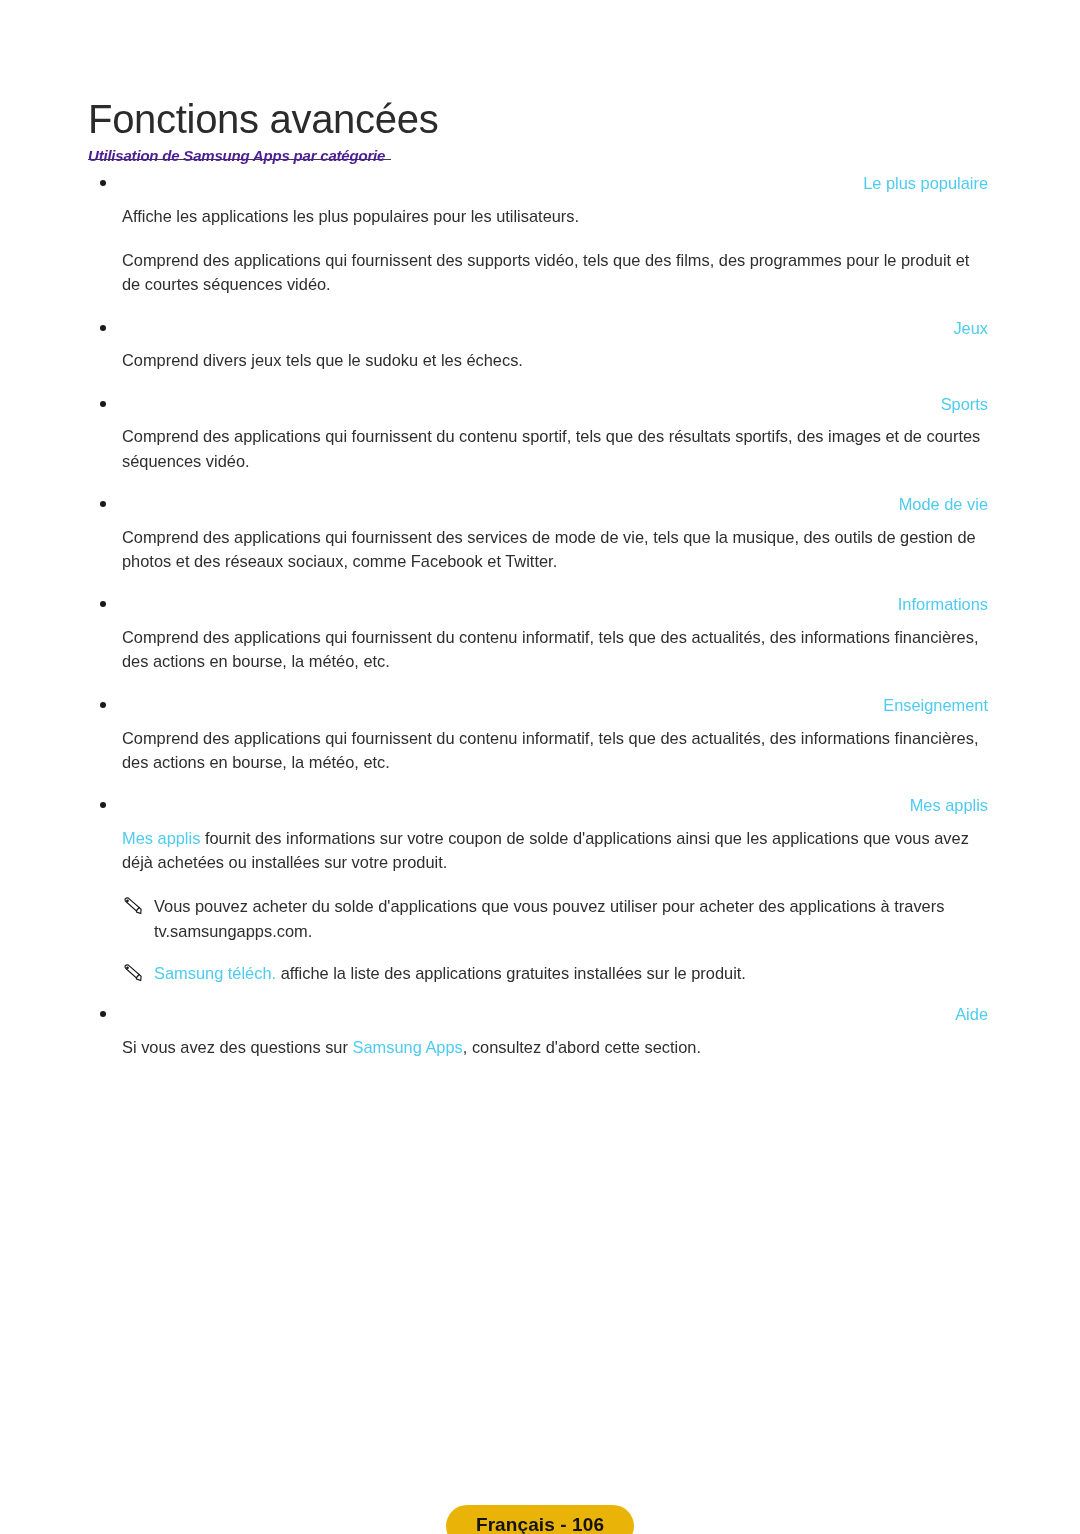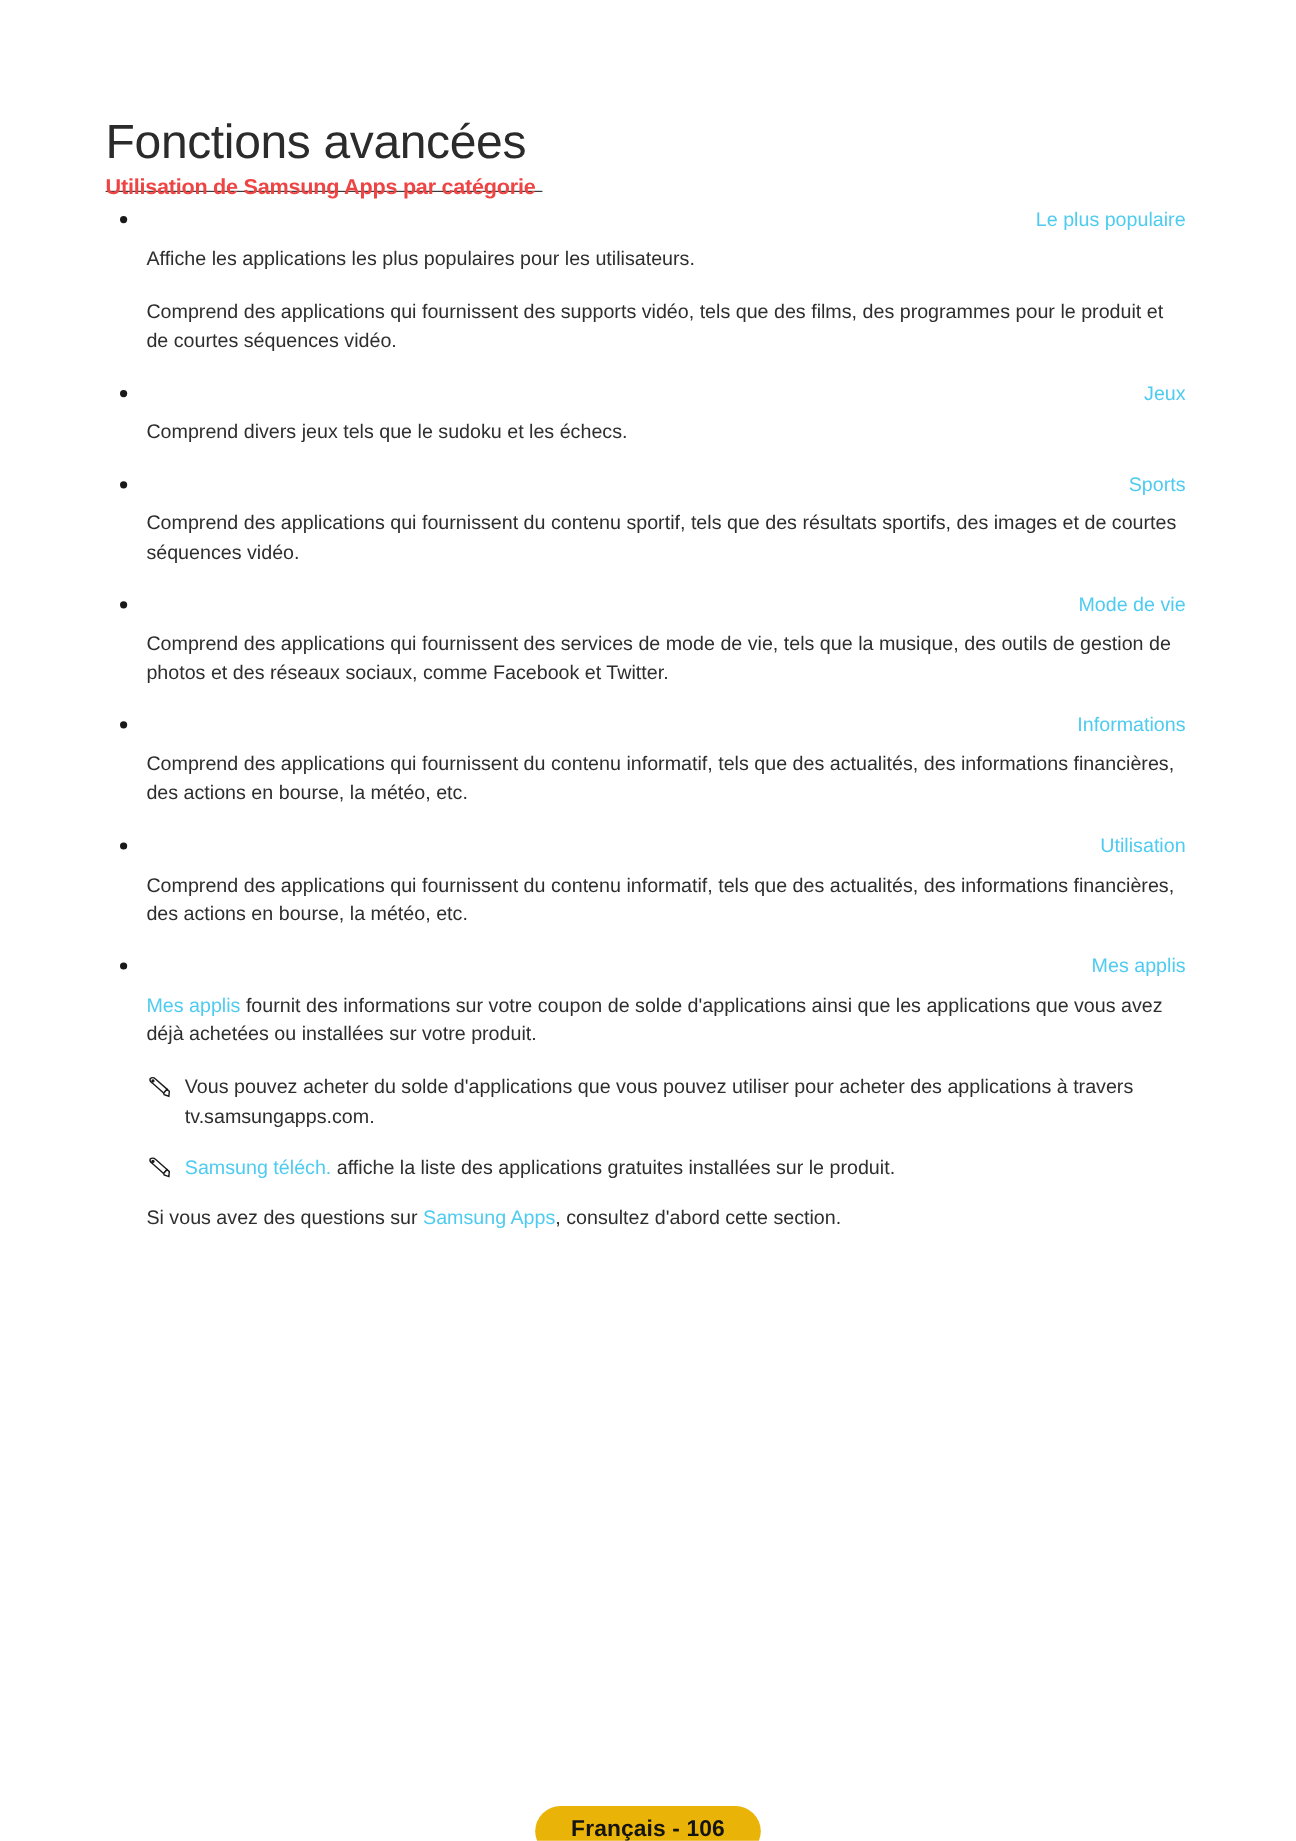--- a/index.html
+++ b/index.html
@@ -39,30 +39,31 @@
     font-weight: 300;
     letter-spacing: -0.3px;
     color: #2b2b2b;
     line-height: 1.15;
     margin: 0 0 14px 0;
     white-space: nowrap;
   }
 
   
   .section-heading {
-    font-size: 18px;
+    font-size: 15px;
     font-weight: 700;
-    color: #ef4444;
+    color: #4c1d95;
     letter-spacing: -0.2px;
     margin: 0 0 12px 0;
     display: inline-block;
     border-bottom: 1.6px solid #3a3a3a;
     padding-bottom: 3px;
     padding-right: 6px;
     white-space: nowrap;
+    font-style: italic;
   }
 
   .heading-row { line-height: 0; }
 
   
   .intro {
     font-size: 16.4px;
     line-height: 1.48;
     color: #2e2e2e;
     margin: 6px 0 16px 0;
@@ -179,21 +180,21 @@
     <p class="desc">Comprend des applications qui fournissent des services de mode de vie, tels que la musique, des outils de gestion de photos et des réseaux sociaux, comme Facebook et Twitter.</p>
 
     <div class="bullet">
       <span class="dot"></span>
       <span class="term">Informations</span>
     </div>
     <p class="desc">Comprend des applications qui fournissent du contenu informatif, tels que des actualités, des informations financières, des actions en bourse, la météo, etc.</p>
 
     <div class="bullet">
       <span class="dot"></span>
-      <span class="term">Utilisation</span>
+      <span class="term">Enseignement</span>
     </div>
     <p class="desc">Comprend des applications qui fournissent du contenu informatif, tels que des actualités, des informations financières, des actions en bourse, la météo, etc.</p>
 
     <div class="bullet">
       <span class="dot"></span>
       <span class="term">Mes applis</span>
     </div>
     <p class="desc"><span class="cyan">Mes applis</span><span> fournit des informations sur votre coupon de solde d'applications ainsi que les applications que vous avez déjà achetées ou installées sur votre produit.</span></p>
 
     <p class="note">
@@ -215,20 +216,24 @@
           <g fill="none" stroke="#1a1a1a" stroke-width="1.3">
             <path d="M3.2 3.4 a3.6 3.6 0 0 1 5 0 l10.6 9.4 -3.1 3.6 -10.6 -9.4 a3.6 3.6 0 0 1 -1.9 -3.6 z" fill="#ffffff"></path>
             <path d="M15.7 16.4 l3.1 -3.6 2.1 1.9 -0.4 4.6 -4.3 -1.5 z" fill="#ffffff"></path>
             <circle cx="5.9" cy="5.3" r="1.5" fill="#1a1a1a" stroke="none"></circle>
           </g>
         </svg>
       </span>
       <span class="cyan">Samsung téléch.</span><span> affiche la liste des applications gratuites installées sur le produit.</span>
     </p>
 
+    <div class="bullet">
+      <span class="dot"></span>
+      <span class="term">Aide</span>
+    </div>
     <p class="desc"><span>Si vous avez des questions sur </span><span class="cyan">Samsung Apps</span><span>, consultez d'abord cette section.</span></p>
 
   </div>
 
   <div class="footer">
     <span class="footer-pill">Français - 106</span>
   </div>
 </div>
 
 </body></html>

